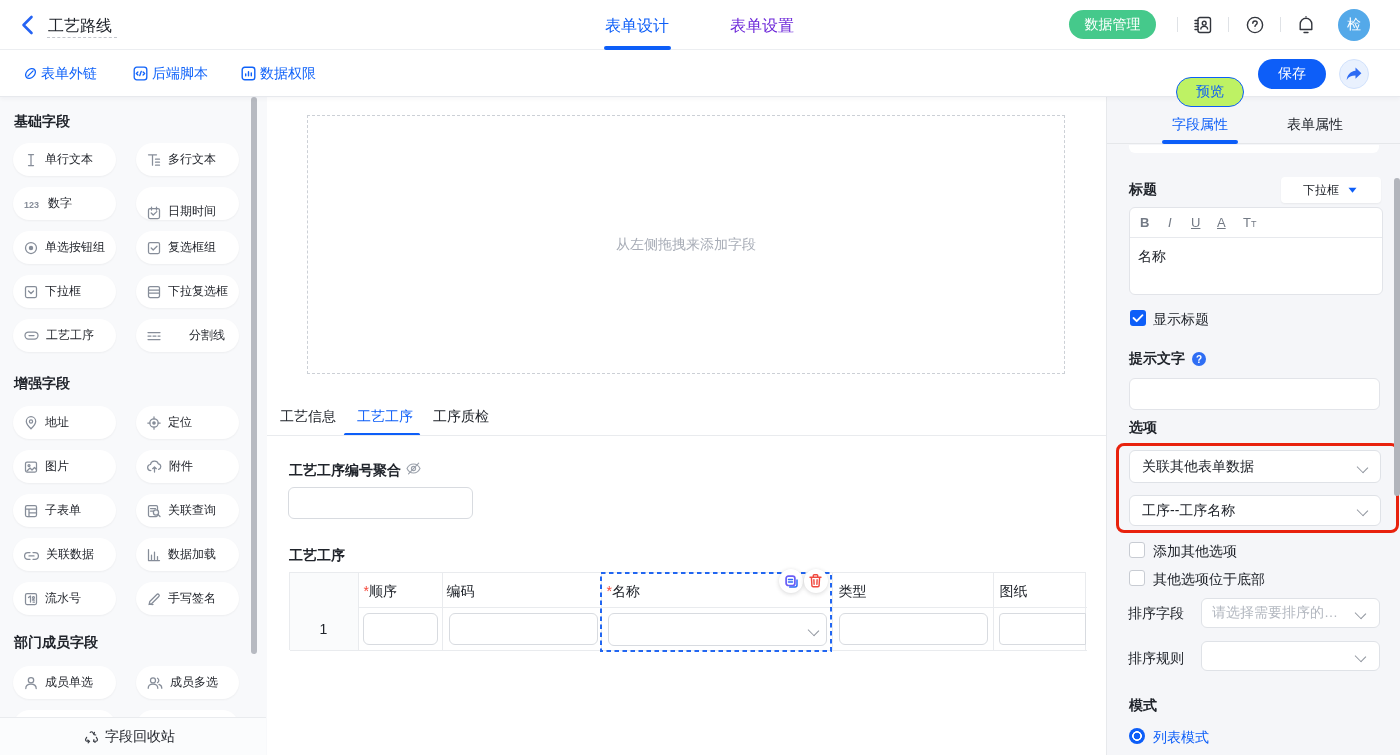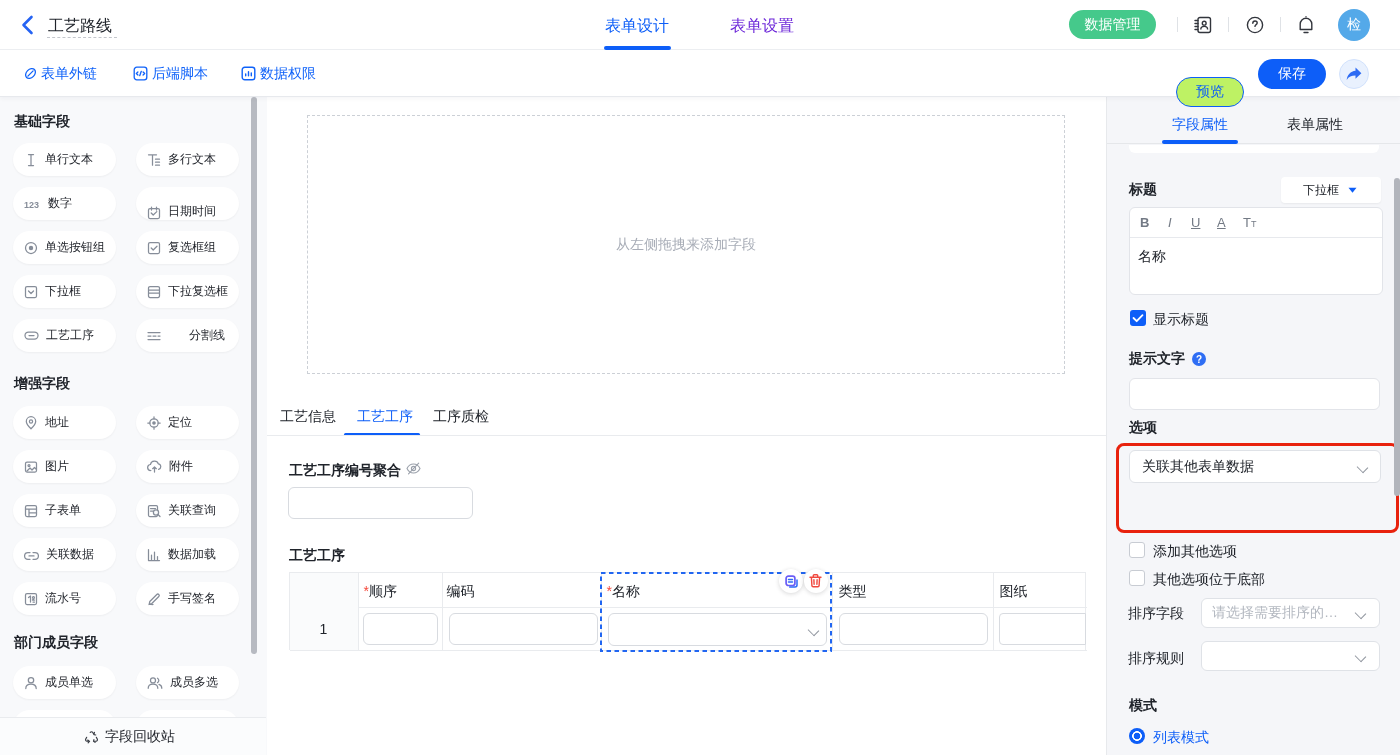--- a/index.html
+++ b/index.html
@@ -375,20 +375,24 @@
   <div class="abs" style="left:85px;top:255px;width:14px;height:14px;border-radius:50%;background:#2f6ef4;color:#fff;font-size:10px;font-weight:bold;display:flex;align-items:center;justify-content:center;">?</div>
   <div class="abs" style="left:22px;top:281px;width:251px;height:32px;background:#fff;border:1px solid #e2e4e9;border-radius:6px;"></div>
 
   <div class="plabel" style="top:322px;">选项</div>
 
   <div class="abs" style="left:9px;top:346px;width:283px;height:90px;border:3px solid #e8220d;border-radius:8px;"></div>
   <div class="pselect" style="left:22px;top:353px;width:252px;height:33px;font-size:14px;">
     <span style="margin-left:12px;">关联其他表单数据</span>
     <div class="chev" style="position:absolute;right:13px;top:12px;"></div>
   </div>
+  <div class="pselect" style="left:22px;top:398px;width:252px;height:31px;font-size:14px;">
+    <span style="margin-left:12px;">工序--工序名称</span>
+    <div class="chev" style="position:absolute;right:13px;top:10px;"></div>
+  </div>
 
   <div class="cb" style="left:22px;top:445px;"></div>
   <div class="abs" style="left:46px;top:446px;font-size:14px;">添加其他选项</div>
   <div class="cb" style="left:22px;top:473px;"></div>
   <div class="abs" style="left:46px;top:474px;font-size:14px;">其他选项位于底部</div>
 
   <div class="abs" style="left:21px;top:508px;font-size:14px;">排序字段</div>
   <div class="pselect" style="left:94px;top:501px;width:179px;height:30px;font-size:14px;color:#b3b8c0;">
     <span style="margin-left:10px;">请选择需要排序的…</span>
     <div class="chev" style="position:absolute;right:14px;top:10px;"></div>

